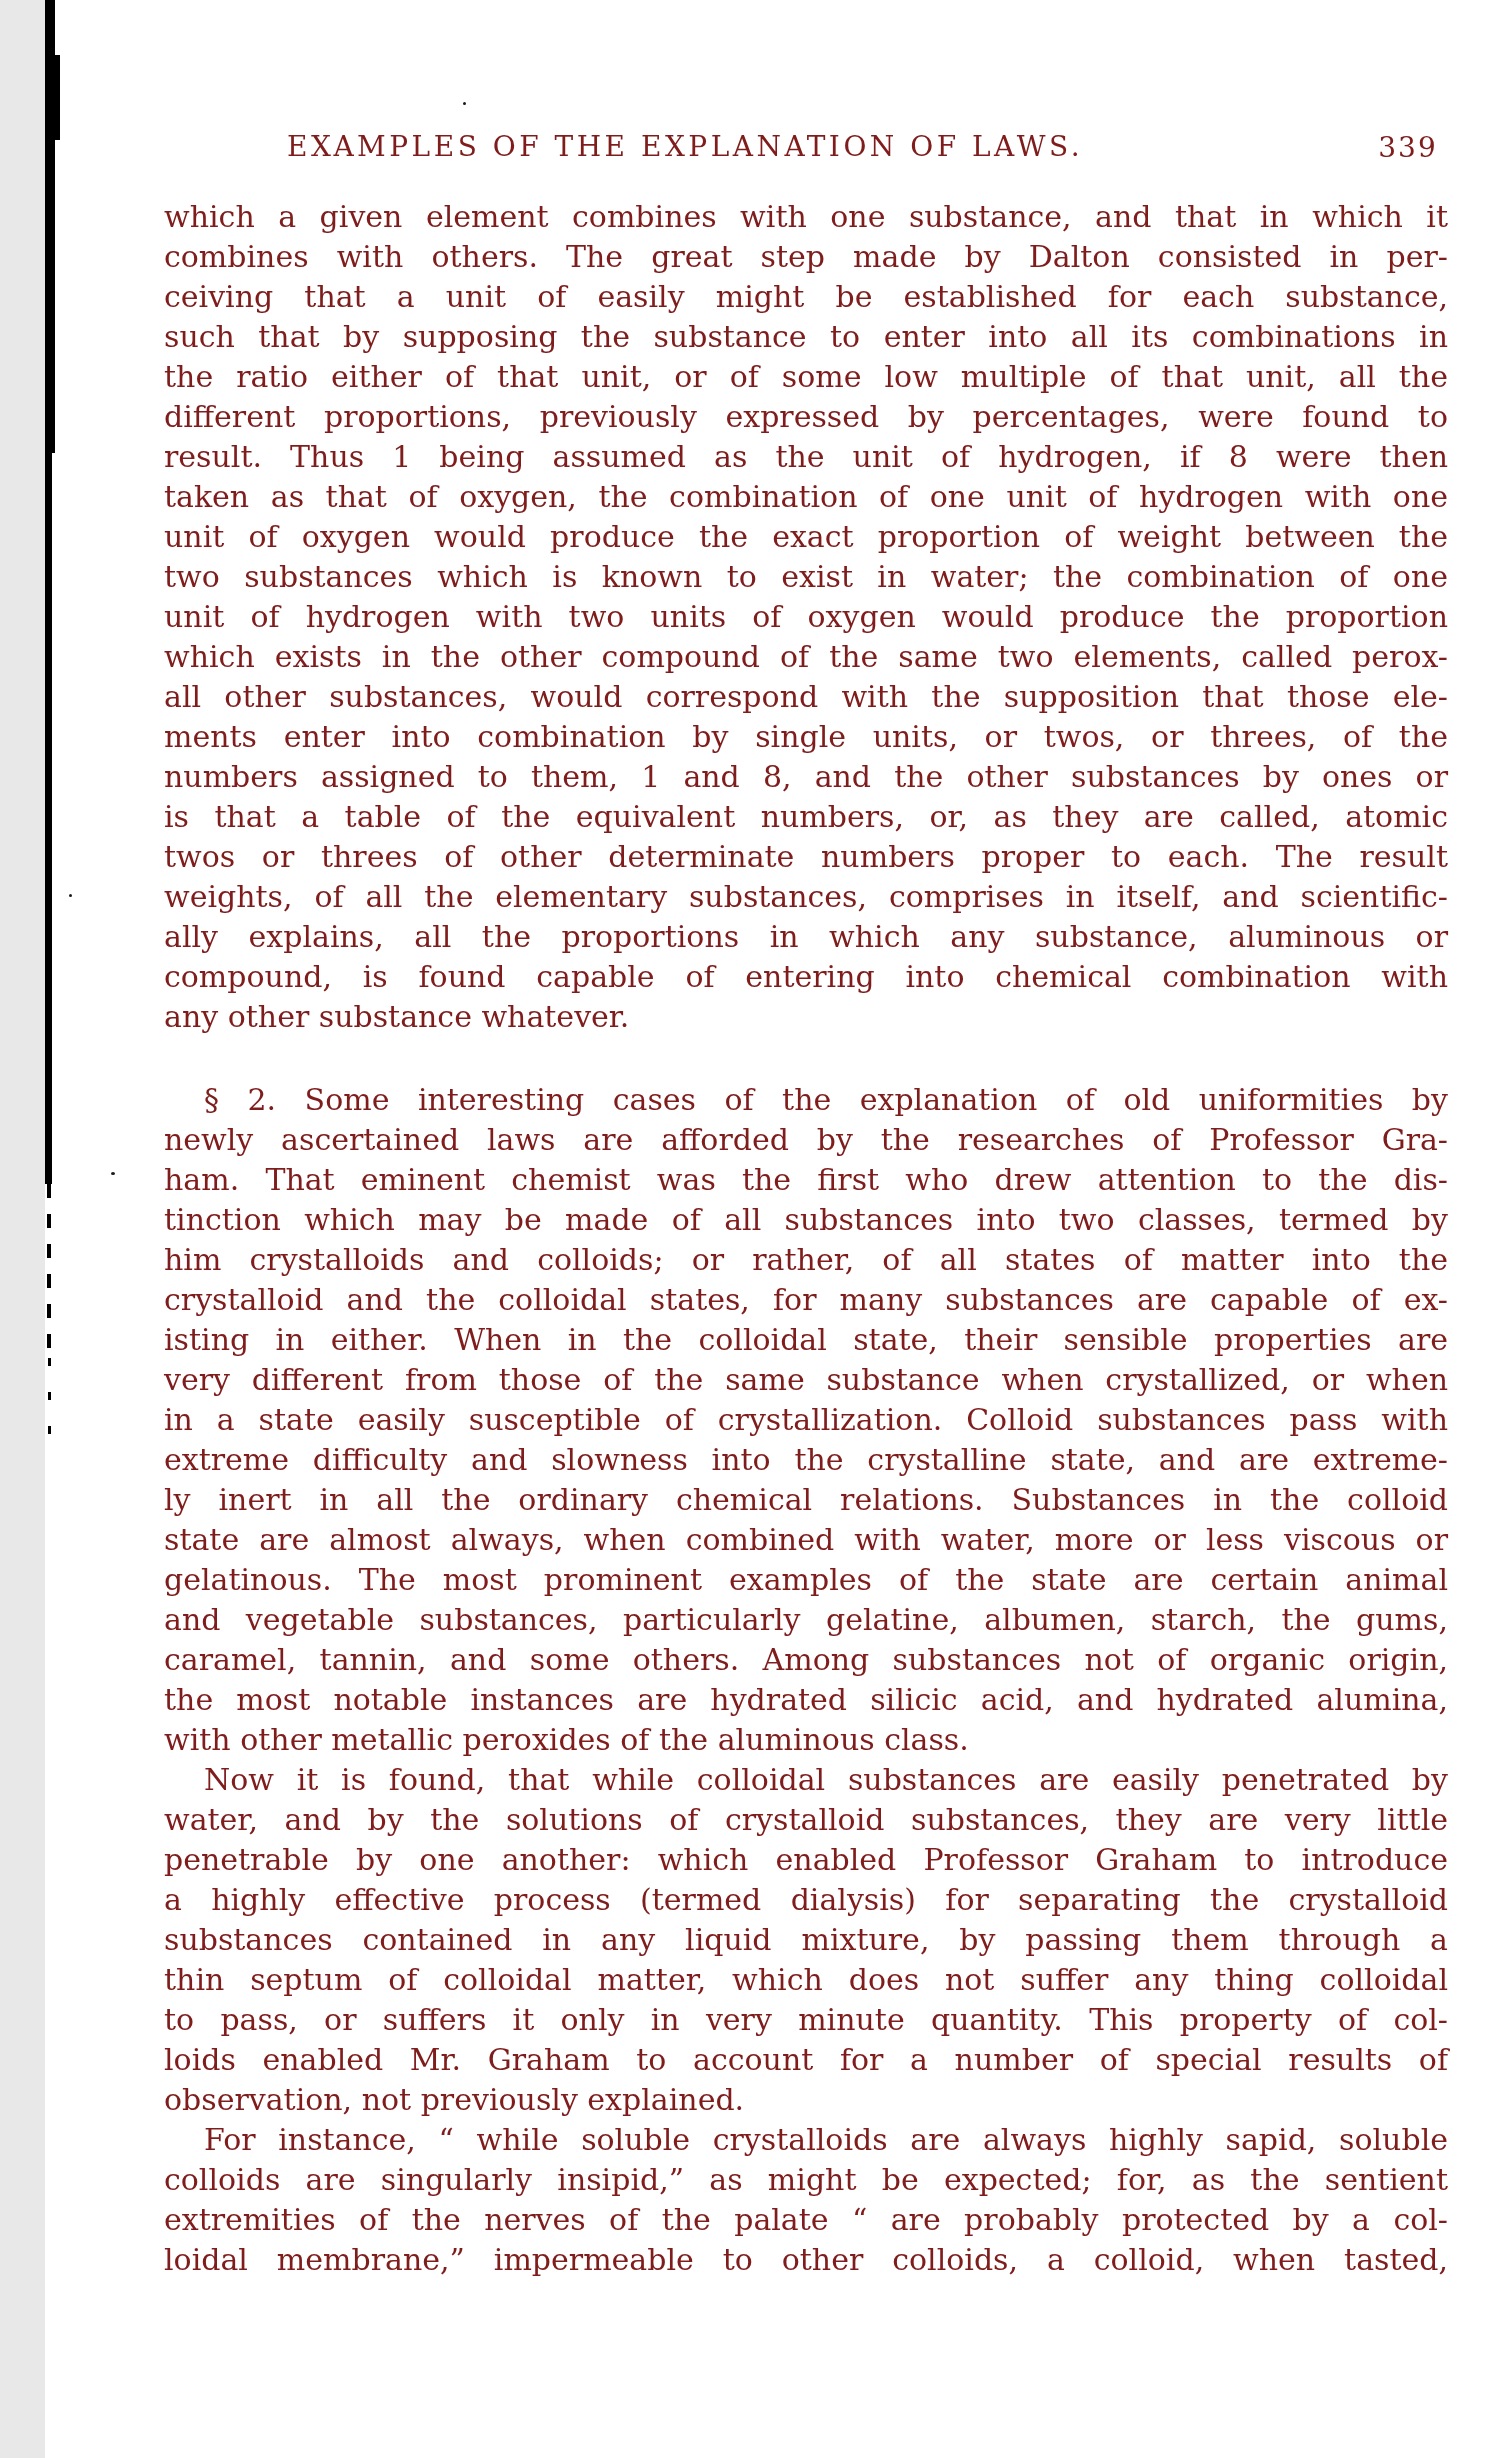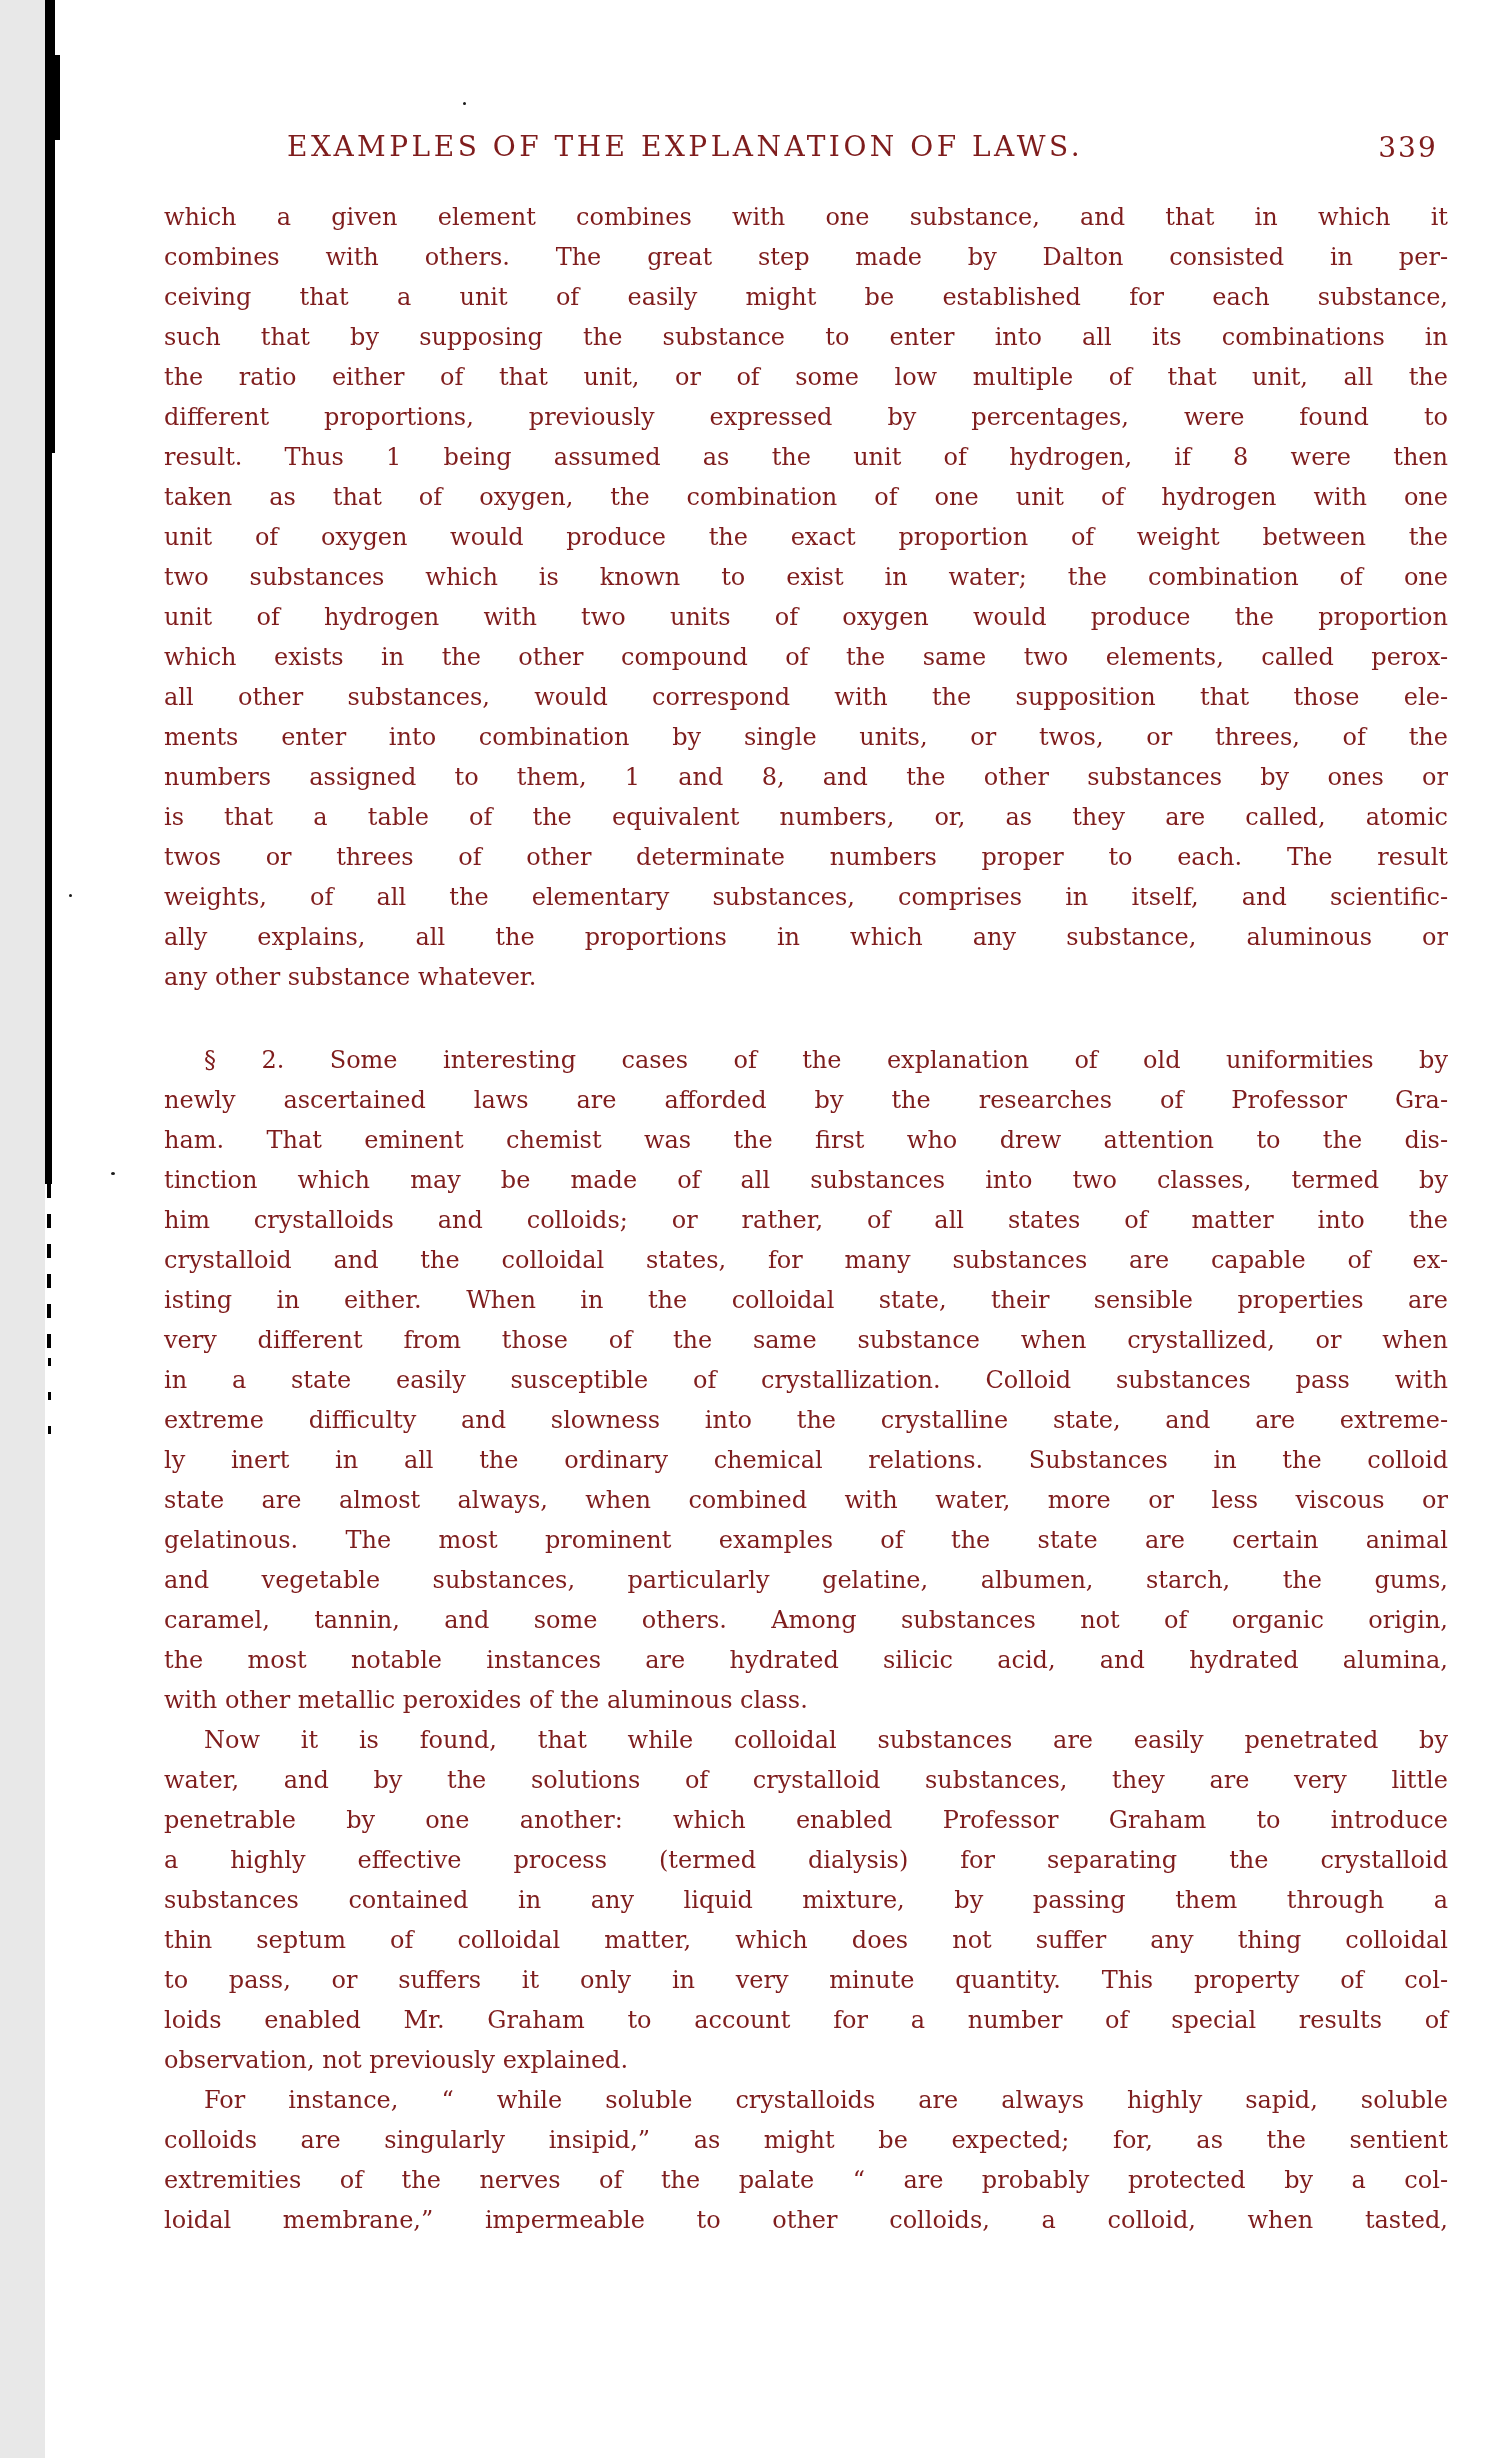--- a/index.html
+++ b/index.html
@@ -49,21 +49,21 @@
     position: absolute;
     left: 119px;
     top: 197px;
     width: 1284px;
   }
   .paragraph { margin: 0; }
   .paragraph.gap-before { margin-top: 43px; }
   .line {
     height: 40px;
     line-height: 40px;
-    font-size: 24px;
+    font-size: 30px;
     text-align: justify;
     text-align-last: justify;
     text-justify: inter-word;
     white-space: nowrap;
     overflow: visible;
   }
   .line.indent { text-indent: 40px; }
   .line.last { text-align-last: left; white-space: normal; }
 </style>
 </head>
@@ -102,20 +102,21 @@
         <div class="line">two substances which is known to exist in water; the combination of one</div>
         <div class="line">unit of hydrogen with two units of oxygen would produce the proportion</div>
         <div class="line">which exists in the other compound of the same two elements, called perox-</div>
         <div class="line">all other substances, would correspond with the supposition that those ele-</div>
         <div class="line">ments enter into combination by single units, or twos, or threes, of the</div>
         <div class="line">numbers assigned to them, 1 and 8, and the other substances by ones or</div>
         <div class="line">is that a table of the equivalent numbers, or, as they are called, atomic</div>
         <div class="line">twos or threes of other determinate numbers proper to each. The result</div>
         <div class="line">weights, of all the elementary substances, comprises in itself, and scientific-</div>
         <div class="line">ally explains, all the proportions in which any substance, aluminous or</div>
+        <div class="line">compound, is found capable of entering into chemical combination with</div>
         <div class="line last">any other substance whatever.</div>
       </div>
       <div class="paragraph gap-before">
         <div class="line indent">§ 2. Some interesting cases of the explanation of old uniformities by</div>
         <div class="line">newly ascertained laws are afforded by the researches of Professor Gra-</div>
         <div class="line">ham. That eminent chemist was the first who drew attention to the dis-</div>
         <div class="line">tinction which may be made of all substances into two classes, termed by</div>
         <div class="line">him crystalloids and colloids; or rather, of all states of matter into the</div>
         <div class="line">crystalloid and the colloidal states, for many substances are capable of ex-</div>
         <div class="line">isting in either. When in the colloidal state, their sensible properties are</div>

